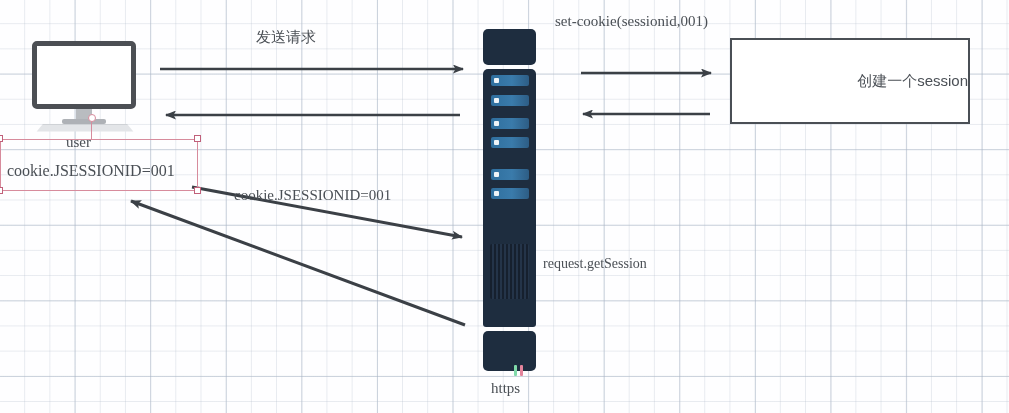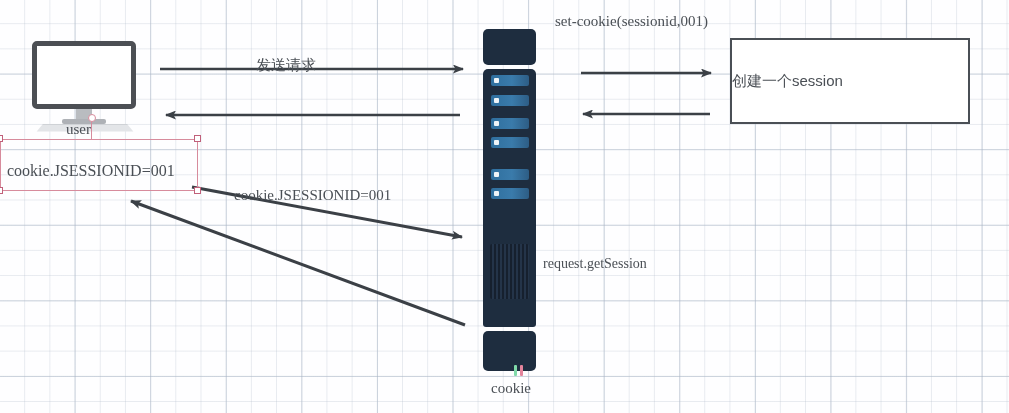--- a/index.html
+++ b/index.html
@@ -34,37 +34,37 @@
     height: 413px;
     pointer-events: none;
   }
   .lbl {
     position: absolute;
     color: #4a4f55;
     font-family: Liberation Serif, serif;
     white-space: nowrap;
     line-height: 1.25;
   }
-  #lbl-send-request { left: 256px; top: 56px; font-size: 15px; }
+  #lbl-send-request { left: 256px; top: 28px; font-size: 15px; }
   #lbl-set-cookie   { left: 555px; top: 12px; font-size: 15px; }
   #lbl-cookie-sel   { left: 7px;  top: 161px; font-size: 16px; }
   #lbl-cookie-diag  { left: 234px; top: 186px; font-size: 15px; }
   #lbl-request-get  { left: 543px; top: 255px; font-size: 14px; }
-  #lbl-user         { left: 66px;  top: 120px; font-size: 15px; }
+  #lbl-user         { left: 66px;  top: 133px; font-size: 15px; }
   #lbl-server       { left: 491px; top: 379px; font-size: 15px; }
   #session-box {
     position: absolute;
     left: 730px; top: 38px;
     width: 240px; height: 86px;
     border: 2.5px solid #4a4f55;
     background: #ffffff;
     box-sizing: border-box;
     display: flex;
     flex-direction: column;
-    align-items: flex-start;
+    align-items: flex-end;
     justify-content: center;
   }
   #session-box span {
     color: #4a4f55;
     font-size: 15px;
     line-height: 1.45;
     white-space: nowrap;
   }
   #monitor {
     position: absolute;
@@ -210,21 +210,21 @@
     <div class="blade" style="top:46px;"></div>
     <div class="blade" style="top:66px;"></div>
     <div class="blade" style="top:89px;"></div>
     <div class="blade" style="top:108px;"></div>
     <div class="blade" style="top:140px;"></div>
     <div class="blade" style="top:159px;"></div>
     <div id="vent"></div>
     <div class="led" id="led-a"></div>
     <div class="led" id="led-b"></div>
   </div>
-  <div class="lbl" id="lbl-server">cookie</div>
+  <div class="lbl" id="lbl-server">https</div>
 
   <div id="session-box">
     <span>创建一个session</span>
   </div>
 
   <div class="lbl" id="lbl-send-request">发送请求</div>
   <div class="lbl" id="lbl-set-cookie">set-cookie(sessionid,001)</div>
   <div class="lbl" id="lbl-cookie-diag">cookie.JSESSIONID=001</div>
   <div class="lbl" id="lbl-request-get">request.getSession</div>
 

